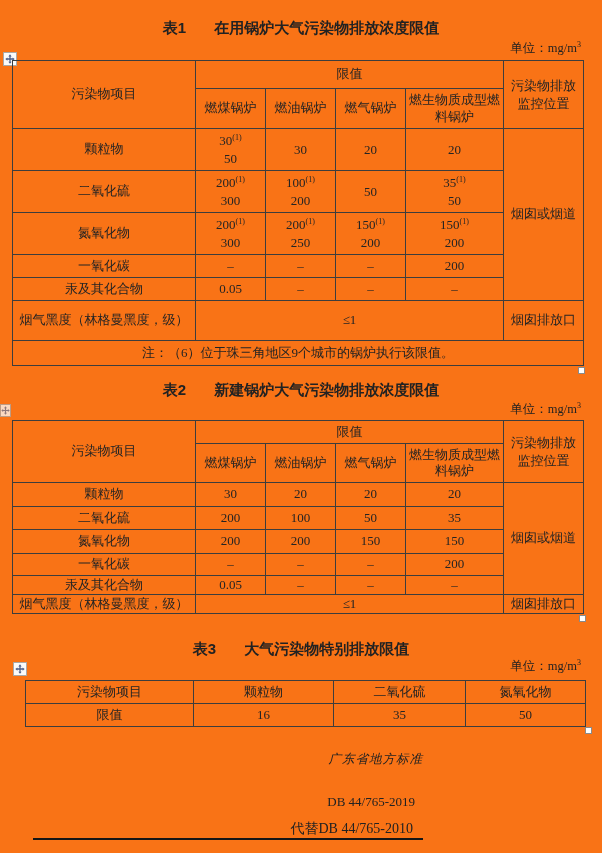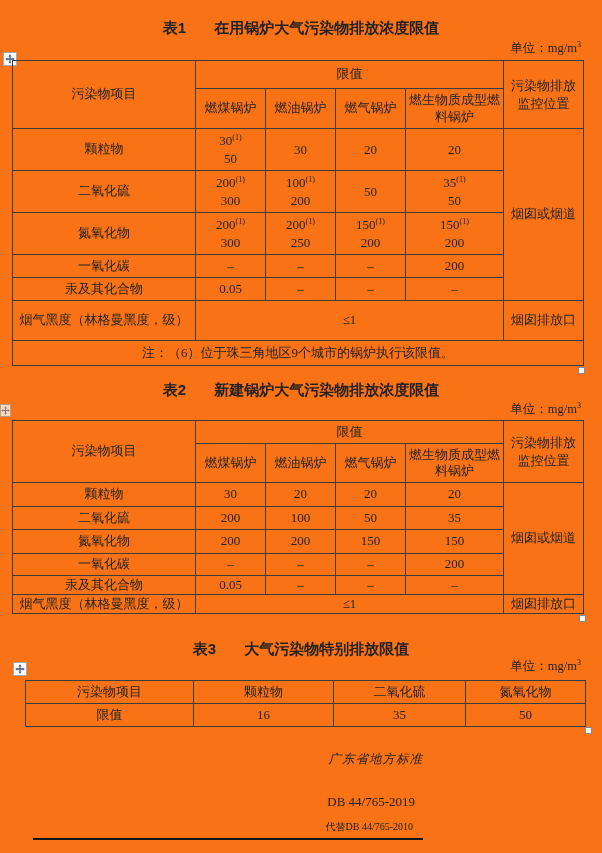--- a/index.html
+++ b/index.html
@@ -16,21 +16,21 @@
   .v{line-height:18px;}
   sup.sp{font-size:8px;line-height:0;}
   td.note-cell{text-align:left;padding-left:6px;font-size:13px;}
   .move-handle{position:absolute;width:14px;height:14px;border:1px solid #a9a9a9;background:#fbfbfb;
                display:flex;align-items:center;justify-content:center;box-sizing:border-box;}
   .move-handle svg{display:block;}
   .resize-handle{position:absolute;width:7px;height:7px;border:1px solid #8a8a8a;background:#fff;box-sizing:border-box;}
   .f-line{position:absolute;white-space:nowrap;color:#222;}
   .f-org{font-size:12.5px;letter-spacing:1px;}
   .f-code{font-size:13px;}
-  .f-old{font-size:10px;}
+  .f-old{font-size:14px;}
   .bottom-rule{position:absolute;left:33px;top:838px;width:390px;height:2px;background:#161616;}
 </style>
 </head>
 <body>
 
 <div class="page">
 
   <div class="tbl-title" style="top:19px;">
     <span class="tno">表1</span><span>在用锅炉大气污染物排放浓度限值</span>
   </div>

